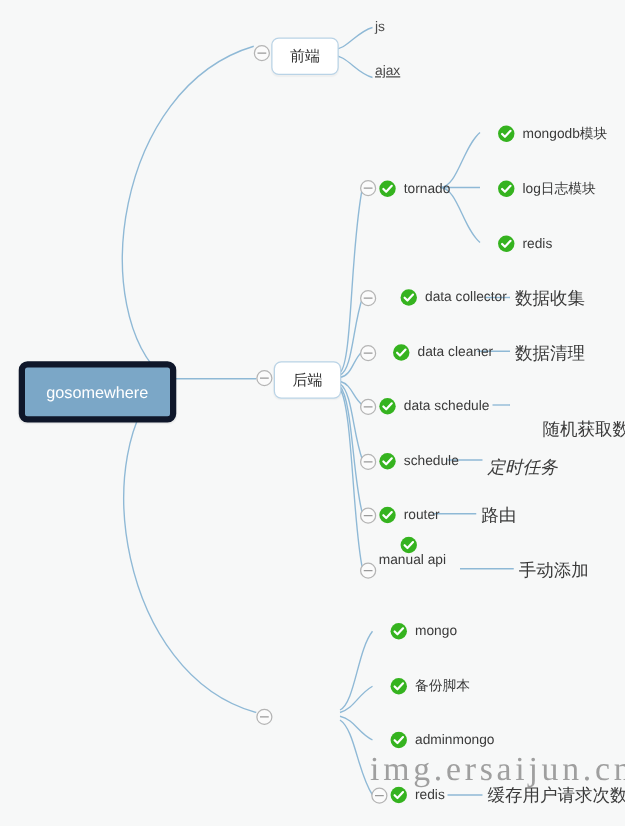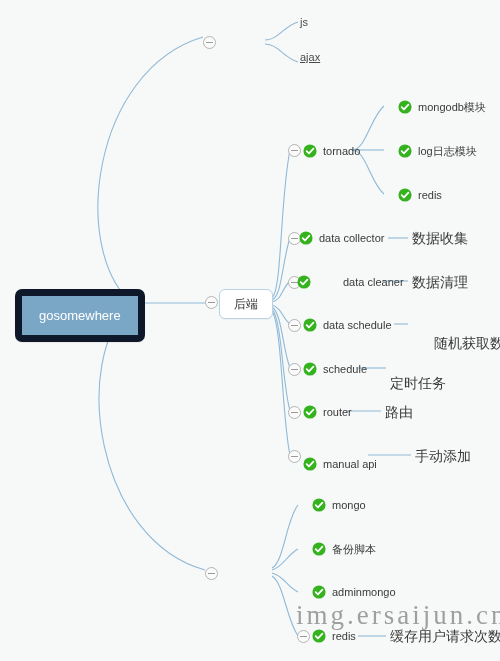--- a/index.html
+++ b/index.html
@@ -30,21 +30,21 @@
   
   .node {
     position: absolute;
     display: flex;
     align-items: center;
     white-space: nowrap;
     line-height: 1;
   }
   .root-node {
     background: #7ba7c7;
-    border: 7px solid #0f172a;
+    border: 5px solid #0f172a;
     border-radius: 7px;
     color: #ffffff;
     font-size: 13px;
     padding: 13px 17px;
     box-shadow: 0 1px 1px rgba(0,0,0,0.06);
   }
   .branch-node {
     background: #ffffff;
     border: 1px solid #b9d3e6;
     border-radius: 6px;
@@ -147,20 +147,23 @@
     </g>
   </svg>
 
   <div id="watermark" style="left:296px; top:600px;">img.ersaijun.cn</div>
 
   <div class="node root-node" style="left:15px; top:289px;">
     <span>gosomewhere</span>
   </div>
 
   <div class="collapse-icon" style="left:203px; top:36px;"></div>
+  <div class="node branch-node" style="left:217px; top:30px;">
+    <span>前端</span>
+  </div>
 
   <div class="node leaf-node plain" style="left:300px; top:17px;">
     <span>js</span>
   </div>
   <div class="node leaf-node plain" style="left:300px; top:52px;text-decoration:underline;">
     <span>ajax</span>
   </div>
 
   <div class="collapse-icon" style="left:205px; top:296px;"></div>
   <div class="node branch-node" style="left:219px; top:289px;">
@@ -200,35 +203,35 @@
     <span class="check-icon">
       <svg viewBox="0 0 16 16" xmlns="http://www.w3.org/2000/svg">
         <circle cx="8" cy="8" r="7.5" fill="#35b31f"></circle>
         <path d="M4.2 8.2 L6.8 10.8 L11.9 5.3" fill="none" stroke="#ffffff" stroke-width="2" stroke-linecap="round" stroke-linejoin="round"></path>
       </svg>
     </span>
     <span>redis</span>
   </div>
 
   <div class="collapse-icon" style="left:288px; top:232px;"></div>
-  <div class="node leaf-node" style="left:299px; top:231px;">
+  <div class="node leaf-node" style="left:320px; top:231px;">
     <span class="check-icon">
       <svg viewBox="0 0 16 16" xmlns="http://www.w3.org/2000/svg">
         <circle cx="8" cy="8" r="7.5" fill="#35b31f"></circle>
         <path d="M4.2 8.2 L6.8 10.8 L11.9 5.3" fill="none" stroke="#ffffff" stroke-width="2" stroke-linecap="round" stroke-linejoin="round"></path>
       </svg>
     </span>
     <span>data collector</span>
   </div>
   <div class="node tail-node" style="left:412px; top:231px;">
     <span>数据收集</span>
   </div>
 
   <div class="collapse-icon" style="left:288px; top:276px;"></div>
-  <div class="node leaf-node" style="left:297px; top:275px;gap:26px;">
+  <div class="node leaf-node" style="left:314px; top:275px;">
     <span class="check-icon">
       <svg viewBox="0 0 16 16" xmlns="http://www.w3.org/2000/svg">
         <circle cx="8" cy="8" r="7.5" fill="#35b31f"></circle>
         <path d="M4.2 8.2 L6.8 10.8 L11.9 5.3" fill="none" stroke="#ffffff" stroke-width="2" stroke-linecap="round" stroke-linejoin="round"></path>
       </svg>
     </span>
     <span>data cleaner</span>
   </div>
   <div class="node tail-node" style="left:412px; top:275px;">
     <span>数据清理</span>
@@ -251,40 +254,40 @@
   <div class="collapse-icon" style="left:288px; top:363px;"></div>
   <div class="node leaf-node" style="left:303px; top:362px;">
     <span class="check-icon">
       <svg viewBox="0 0 16 16" xmlns="http://www.w3.org/2000/svg">
         <circle cx="8" cy="8" r="7.5" fill="#35b31f"></circle>
         <path d="M4.2 8.2 L6.8 10.8 L11.9 5.3" fill="none" stroke="#ffffff" stroke-width="2" stroke-linecap="round" stroke-linejoin="round"></path>
       </svg>
     </span>
     <span>schedule</span>
   </div>
-  <div class="node tail-node" style="left:390px; top:376px;">
+  <div class="node tail-node" style="left:390px; top:366px;font-style:italic;">
     <span>定时任务</span>
   </div>
 
   <div class="collapse-icon" style="left:288px; top:406px;"></div>
   <div class="node leaf-node" style="left:303px; top:405px;">
     <span class="check-icon">
       <svg viewBox="0 0 16 16" xmlns="http://www.w3.org/2000/svg">
         <circle cx="8" cy="8" r="7.5" fill="#35b31f"></circle>
         <path d="M4.2 8.2 L6.8 10.8 L11.9 5.3" fill="none" stroke="#ffffff" stroke-width="2" stroke-linecap="round" stroke-linejoin="round"></path>
       </svg>
     </span>
     <span>router</span>
   </div>
   <div class="node tail-node" style="left:385px; top:405px;">
     <span>路由</span>
   </div>
 
   <div class="collapse-icon" style="left:288px; top:450px;"></div>
-  <div class="node leaf-node" style="left:303px; top:457px;">
+  <div class="node leaf-node" style="left:303px; top:429px;flex-direction:column;">
     <span class="check-icon">
       <svg viewBox="0 0 16 16" xmlns="http://www.w3.org/2000/svg">
         <circle cx="8" cy="8" r="7.5" fill="#35b31f"></circle>
         <path d="M4.2 8.2 L6.8 10.8 L11.9 5.3" fill="none" stroke="#ffffff" stroke-width="2" stroke-linecap="round" stroke-linejoin="round"></path>
       </svg>
     </span>
     <span>manual api</span>
   </div>
   <div class="node tail-node" style="left:415px; top:449px;">
     <span>手动添加</span>

